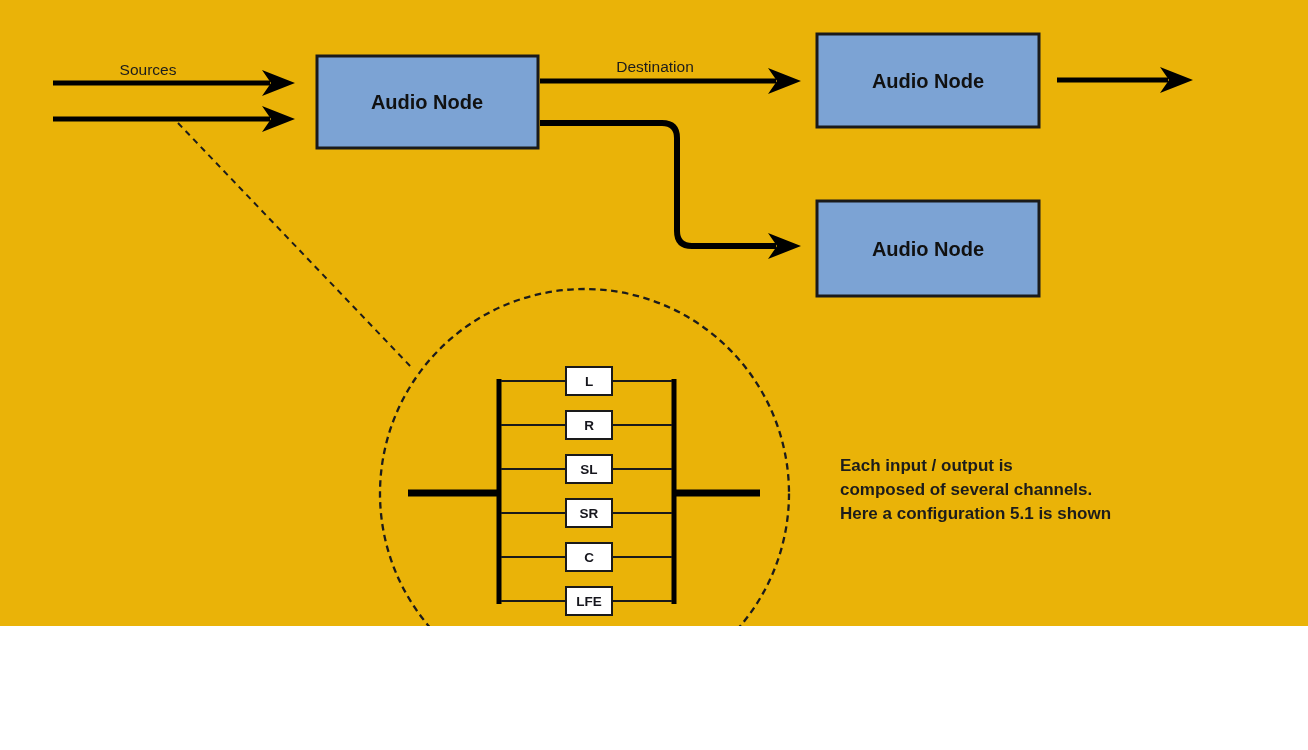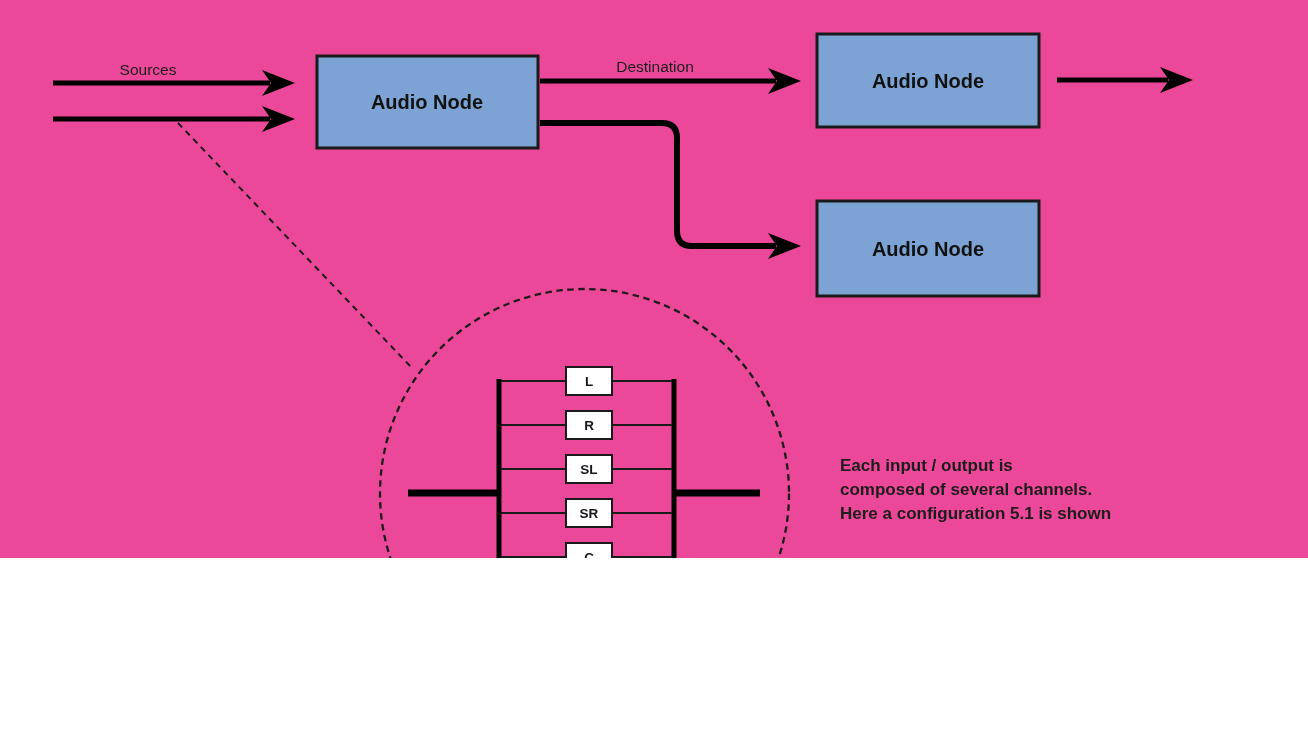--- a/index.html
+++ b/index.html
@@ -3,22 +3,22 @@
 <meta charset="utf-8">
 <style>
   html, body {
     margin: 0;
     padding: 0;
     background: #ffffff;
   }
   .stage {
     position: relative;
     width: 1308px;
-    height: 558px;
-    background: #ec4899;
+    height: 626px;
+    background: #eab308;
     overflow: hidden;
     font-family: "Liberation Sans", sans-serif;
   }
   svg { display: block; }
 
   .flow-line {
     stroke: #000000;
     fill: none;
   }
   .thick5 { stroke-width: 5; }

